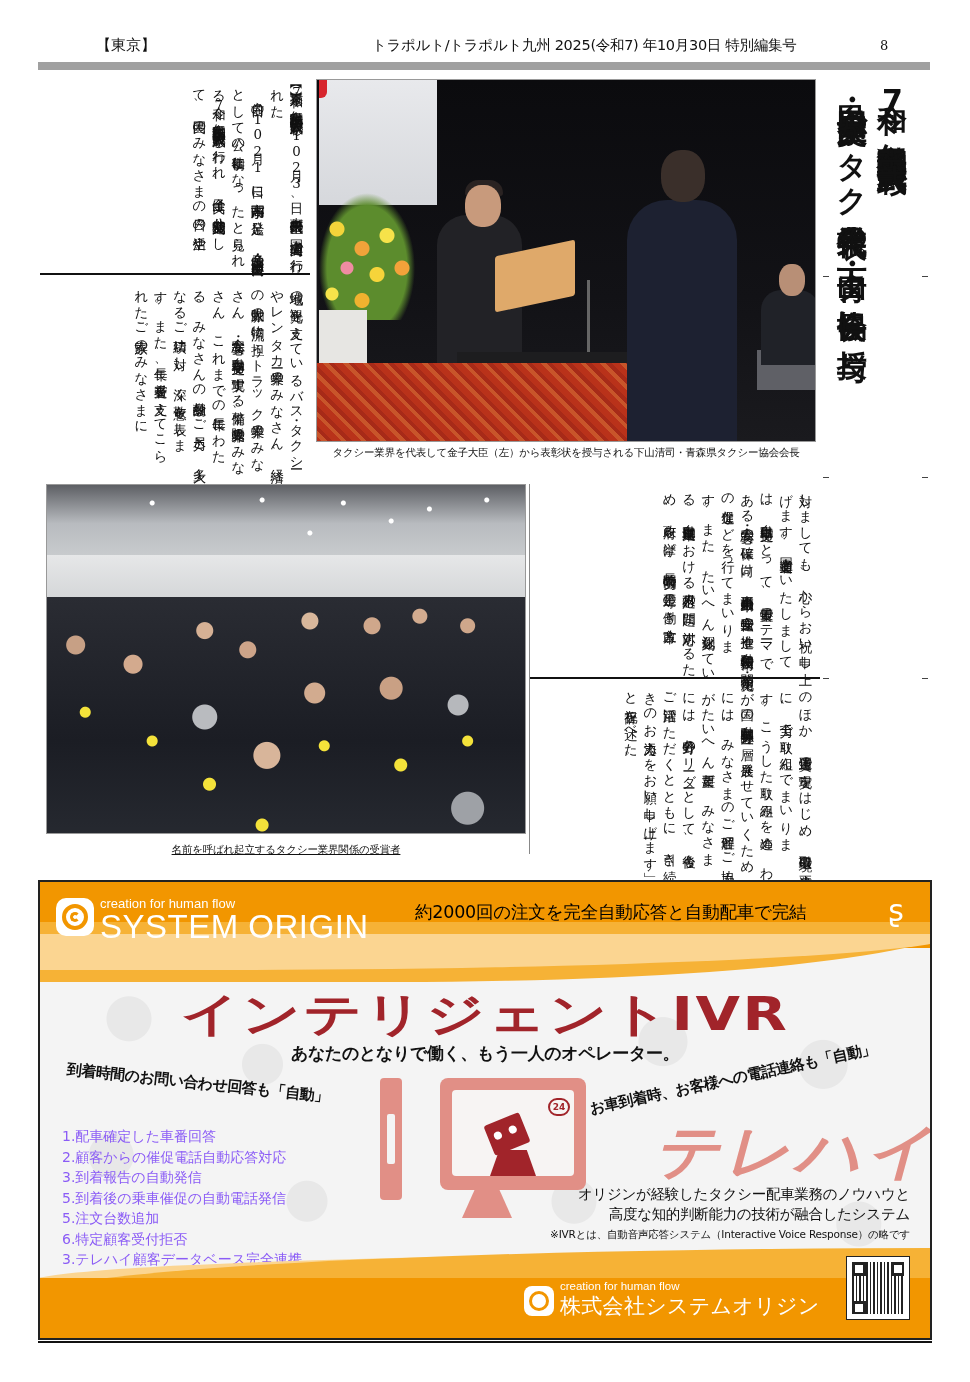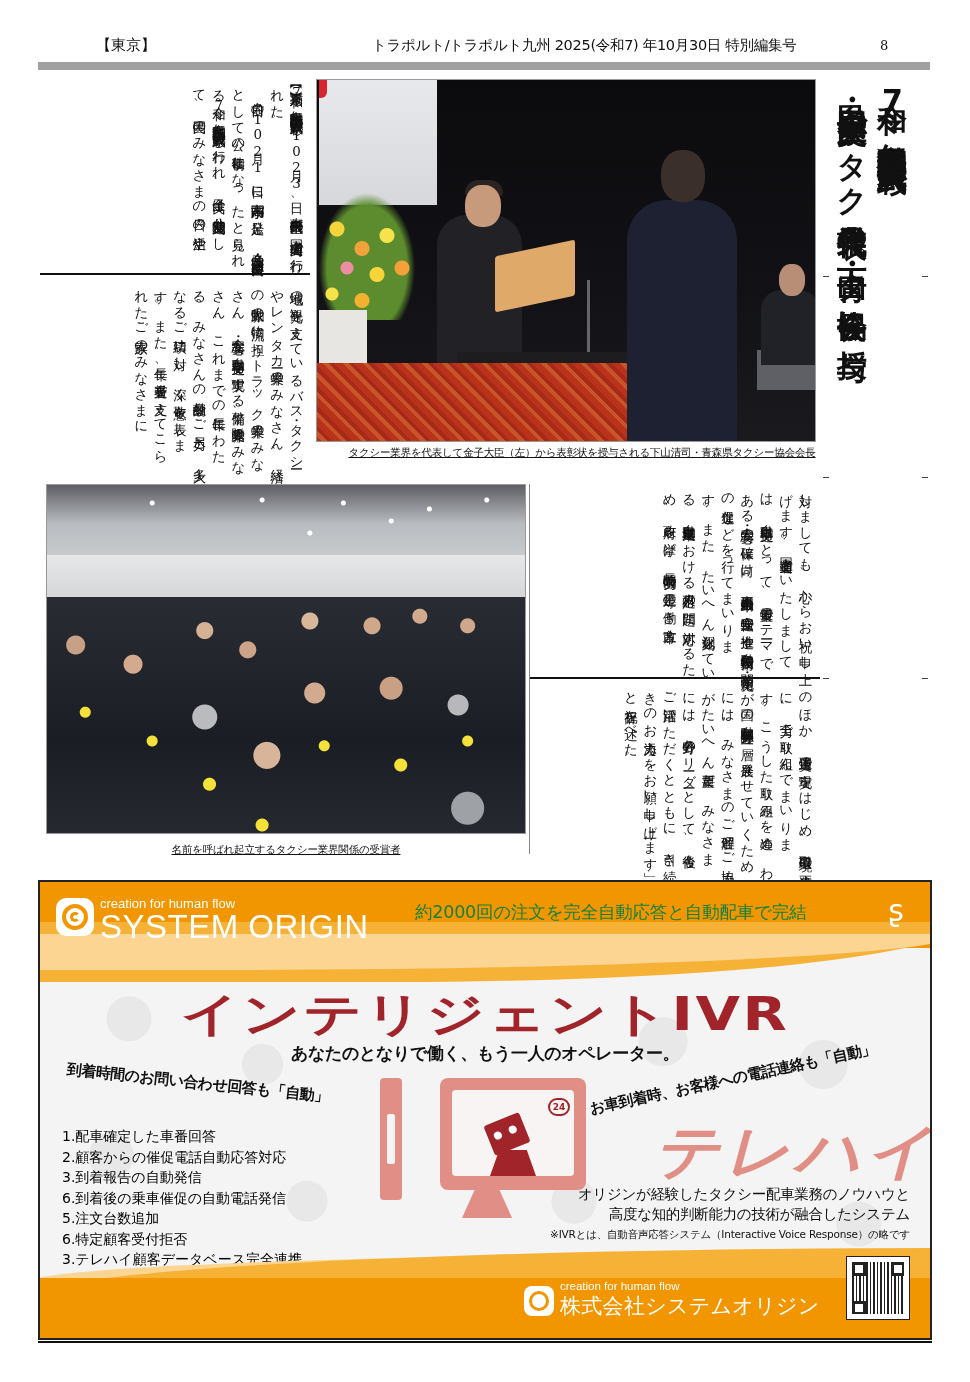--- a/index.html
+++ b/index.html
@@ -119,21 +119,21 @@
   .ad-bottom { position: absolute; left: 0; bottom: 0; width: 100%; height: 60px; background: #f29600; }
   .ad-bwave1 { position: absolute; left: -10px; bottom: 40px; width: 920px; height: 50px; background: #f6b236; border-radius: 100% 0 0 0 / 100% 0 0 0; }
   .ad-bwave2 { position: absolute; left: -10px; bottom: 56px; width: 920px; height: 30px; background: #fbd591; border-radius: 100% 0 0 0 / 100% 0 0 0; }
 
   .brand { position: absolute; left: 16px; top: 8px; color: #fff; font-family: "Liberation Sans", sans-serif; }
   .brand .logo { position: absolute; left: 0; top: 8px; width: 38px; height: 38px; background: #fff; border-radius: 10px; }
   .brand .logo::before { content: ""; position: absolute; left: 6px; top: 6px; width: 26px; height: 26px; border-radius: 50%; border: 4px solid #f29600; box-sizing: border-box; }
   .brand .logo::after { content: ""; position: absolute; left: 14px; top: 14px; width: 10px; height: 10px; border-radius: 50%; border: 3px solid #f29600; border-right-color: transparent; box-sizing: border-box; }
   .brand .tag { position: absolute; left: 44px; top: 6px; font-size: 13px; white-space: nowrap; }
   .brand .name { position: absolute; left: 44px; top: 18px; font-size: 33px; letter-spacing: 0.5px; white-space: nowrap; }
-  .ad-slogan { position: absolute; left: 375px; top: 18px; color: #15803d; font-family: "DejaVu Sans", sans-serif; font-size: 17.5px; letter-spacing: -0.2px; white-space: nowrap; }
+  .ad-slogan { position: absolute; left: 375px; top: 18px; color: #000000; font-family: "DejaVu Sans", sans-serif; font-size: 17.5px; letter-spacing: -0.2px; white-space: nowrap; }
   .mascot { position: absolute; left: 844px; top: 12px; width: 24px; height: 40px; color: #fff; font-family: "DejaVu Sans", sans-serif; font-size: 30px; line-height: 34px; text-align: center; }
 
   .ivr-title { position: absolute; left: 0; top: 102px; width: 100%; text-align: center; font-family: "DejaVu Sans", sans-serif; font-weight: bold; font-size: 46px; color: #a1242a; letter-spacing: 2px; transform: scaleX(1.25); }
   .ivr-sub { position: absolute; left: 0; top: 160px; width: 100%; text-align: center; font-family: "DejaVu Sans", sans-serif; font-weight: bold; font-size: 17px; color: #111; letter-spacing: -0.4px; }
   .tilt-left { position: absolute; left: 28px; top: 178px; font-family: "DejaVu Sans", sans-serif; font-weight: bold; font-size: 15px; color: #111; transform: rotate(6deg); transform-origin: left top; white-space: nowrap; letter-spacing: -0.5px; }
   .tilt-right { position: absolute; left: 548px; top: 218px; font-family: "DejaVu Sans", sans-serif; font-weight: bold; font-size: 15px; color: #111; transform: rotate(-12deg); transform-origin: left top; white-space: nowrap; letter-spacing: -0.5px; }
 
   .monitor { position: absolute; left: 340px; top: 196px; width: 210px; height: 140px; }
   .mon-left { position: absolute; left: 0; top: 0; width: 22px; height: 122px; background: #e18f86; border-radius: 4px; }
   .mon-left::after { content: ""; position: absolute; left: 7px; top: 36px; width: 8px; height: 50px; background: #f4f4f4; border-radius: 2px; }
@@ -141,21 +141,21 @@
   .mon-inner { position: absolute; left: 12px; top: 12px; width: 122px; height: 86px; background: #f7f4f3; border-radius: 4px; }
   .robot { position: absolute; left: 36px; top: 28px; width: 38px; height: 32px; background: #a1242a; transform: rotate(-22deg); border-radius: 3px; }
   .robot::before, .robot::after { content: ""; position: absolute; top: 10px; width: 8px; height: 8px; background: #fff; border-radius: 50%; }
   .robot::before { left: 6px; } .robot::after { left: 22px; }
   .robot-body { position: absolute; left: 38px; top: 60px; width: 46px; height: 26px; background: #a1242a; clip-path: polygon(20% 0,80% 0,100% 100%,0 100%); }
   .badge24 { position: absolute; left: 96px; top: 8px; width: 22px; height: 18px; border: 2px solid #a1242a; border-radius: 10px; font-family: "DejaVu Sans", sans-serif; font-weight: bold; font-size: 9px; color: #a1242a; text-align: center; line-height: 14px; }
   .mon-stand { position: absolute; left: 82px; top: 112px; width: 50px; height: 28px; background: #e18f86; clip-path: polygon(25% 0,75% 0,100% 100%,0 100%); }
 
   .telehai { position: absolute; left: 624px; top: 230px; font-family: "DejaVu Sans", sans-serif; font-weight: bold; font-style: italic; font-size: 60px; color: #e18f86; letter-spacing: 4px; white-space: nowrap; transform: scaleX(1.08); }
 
-  .features { position: absolute; left: 22px; top: 244px; font-family: "DejaVu Sans", sans-serif; font-size: 14px; line-height: 20.5px; color: #000000; list-style: none; }
+  .features { position: absolute; left: 22px; top: 244px; font-family: "DejaVu Sans", sans-serif; font-size: 14px; line-height: 20.5px; color: #8b5cf6; list-style: none; }
   .desc { position: absolute; right: 20px; top: 302px; text-align: right; font-family: "DejaVu Sans", sans-serif; font-size: 14.5px; line-height: 20px; color: #111; letter-spacing: -0.3px; }
   .note { position: absolute; right: 20px; top: 346px; text-align: right; font-family: "DejaVu Sans", sans-serif; font-size: 10.5px; color: #111; letter-spacing: -0.2px; white-space: nowrap; }
 
   .footer-brand { position: absolute; left: 484px; top: 398px; color: #fff; font-family: "DejaVu Sans", sans-serif; }
   .footer-brand .logo { position: absolute; left: 0; top: 6px; width: 30px; height: 30px; background: #fff; border-radius: 8px; }
   .footer-brand .logo::before { content: ""; position: absolute; left: 5px; top: 5px; width: 20px; height: 20px; border-radius: 50%; border: 3px solid #f29600; box-sizing: border-box; }
   .footer-brand .tag { position: absolute; left: 36px; top: 0; font-family: "Liberation Sans", sans-serif; font-size: 11.5px; white-space: nowrap; }
   .footer-brand .name { position: absolute; left: 36px; top: 12px; font-size: 21px; white-space: nowrap; letter-spacing: 0.3px; }
   .qr { position: absolute; left: 806px; top: 374px; width: 64px; height: 64px; background: #fff; border: 1px solid #222; padding: 5px; }
   .qr-inner { width: 100%; height: 100%;
@@ -213,21 +213,21 @@
   <div class="p1-mic"></div>
   <div class="p1-podium"></div>
   <div class="p1-table"></div>
   <div class="p1-table2"></div>
   <div class="p1-man2"></div>
   <div class="p1-head2"></div>
   <div class="p1-chair"></div>
   <div class="p1-man3"></div>
   <div class="p1-head3"></div>
 </div>
-<div class="caption" style="left:332px; top:446px; width:500px;text-decoration:underline;">タクシー業界を代表して金子大臣（左）から表彰状を授与される下山清司・青森県タクシー協会会長</div>
+<div class="caption" style="left:316px; top:446px; width:500px;">タクシー業界を代表して金子大臣（左）から表彰状を授与される下山清司・青森県タクシー協会会長</div>
 
 <div class="photo" style="left:46px; top:484px; width:480px; height:350px;">
   <div class="p2-ceiling"></div>
   <div class="p2-wall"></div>
   <div class="p2-lights"></div>
   <div class="p2-crowd"></div>
 </div>
 <div class="caption" style="left:46px; top:843px; width:480px;text-decoration:underline;">名前を呼ばれ起立するタクシー業界関係の受賞者</div>
 
 <div class="vtext" style="left:530px; top:484px; width:285px; height:192px;">
@@ -270,21 +270,21 @@
     </div>
     <div class="mon-stand"></div>
   </div>
 
   <div class="telehai">テレハイ</div>
 
   <ul class="features">
     <li>1.配車確定した車番回答</li>
     <li>2.顧客からの催促電話自動応答対応</li>
     <li>3.到着報告の自動発信</li>
-    <li>6.到着後の乗車催促の自動電話発信</li>
+    <li>5.到着後の乗車催促の自動電話発信</li>
     <li>5.注文台数追加</li>
     <li>6.特定顧客受付拒否</li>
     <li>3.テレハイ顧客データベース完全連携</li>
   </ul>
 
   <div class="desc">
     <div>オリジンが経験したタクシー配車業務のノウハウと</div>
     <div>高度な知的判断能力の技術が融合したシステム</div>
   </div>
   <div class="note">※IVRとは、自動音声応答システム（Interactive Voice Response）の略です</div>

